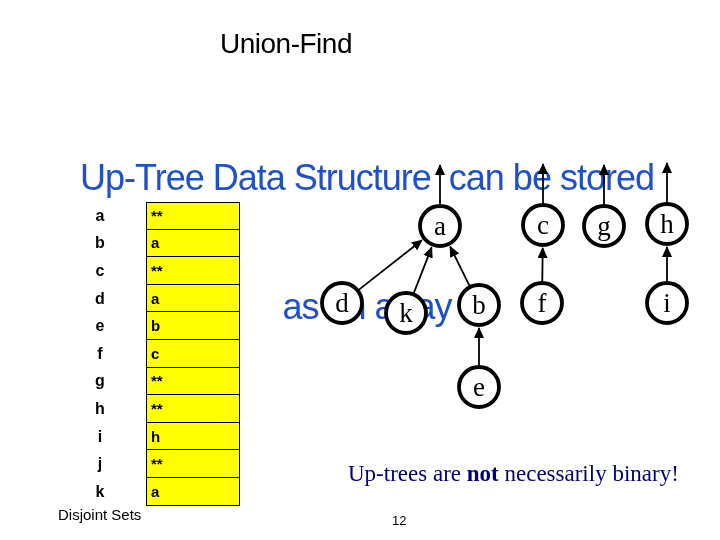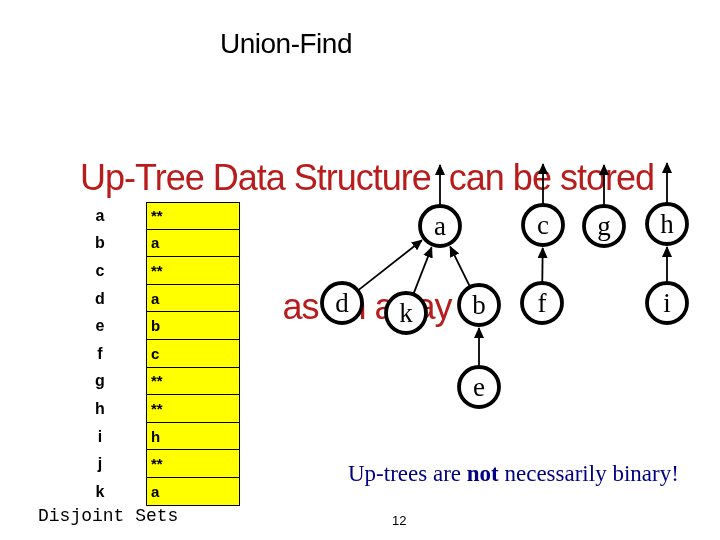--- a/index.html
+++ b/index.html
@@ -20,21 +20,21 @@
     letter-spacing: -0.5px;
     color: #000000;
   }
   .title {
     position: absolute;
     top: 70px; left: 14px; width: 706px;
     text-align: center;
     font-size: 36px;
     line-height: 43px;
     letter-spacing: -1px;
-    color: #b91c1c;
+    color: #1d4ed8;
     white-space: pre-wrap;
   }
   .array {
     position: absolute;
     left: 80px; top: 202px;
   }
   .arr-row {
     display: flex;
     align-items: center;
     height: 27.6px;
@@ -70,23 +70,22 @@
   .note {
     position: absolute;
     left: 348px; top: 454px;
     font-family: "Liberation Serif", serif;
     font-size: 23px;
     white-space: nowrap;
     margin-top: 7px;
   }
   .footer-title {
     position: absolute;
-    left: 38px; top: 506px;
-    font-size: 18px;
-    font-family: Liberation Mono, monospace;
+    left: 58px; top: 506px;
+    font-size: 15px;
   }
   .page-number {
     position: absolute;
     left: 392px; top: 513px;
     font-size: 13px;
     text-align: center;
   }
 </style>
 </head>
 <body>

